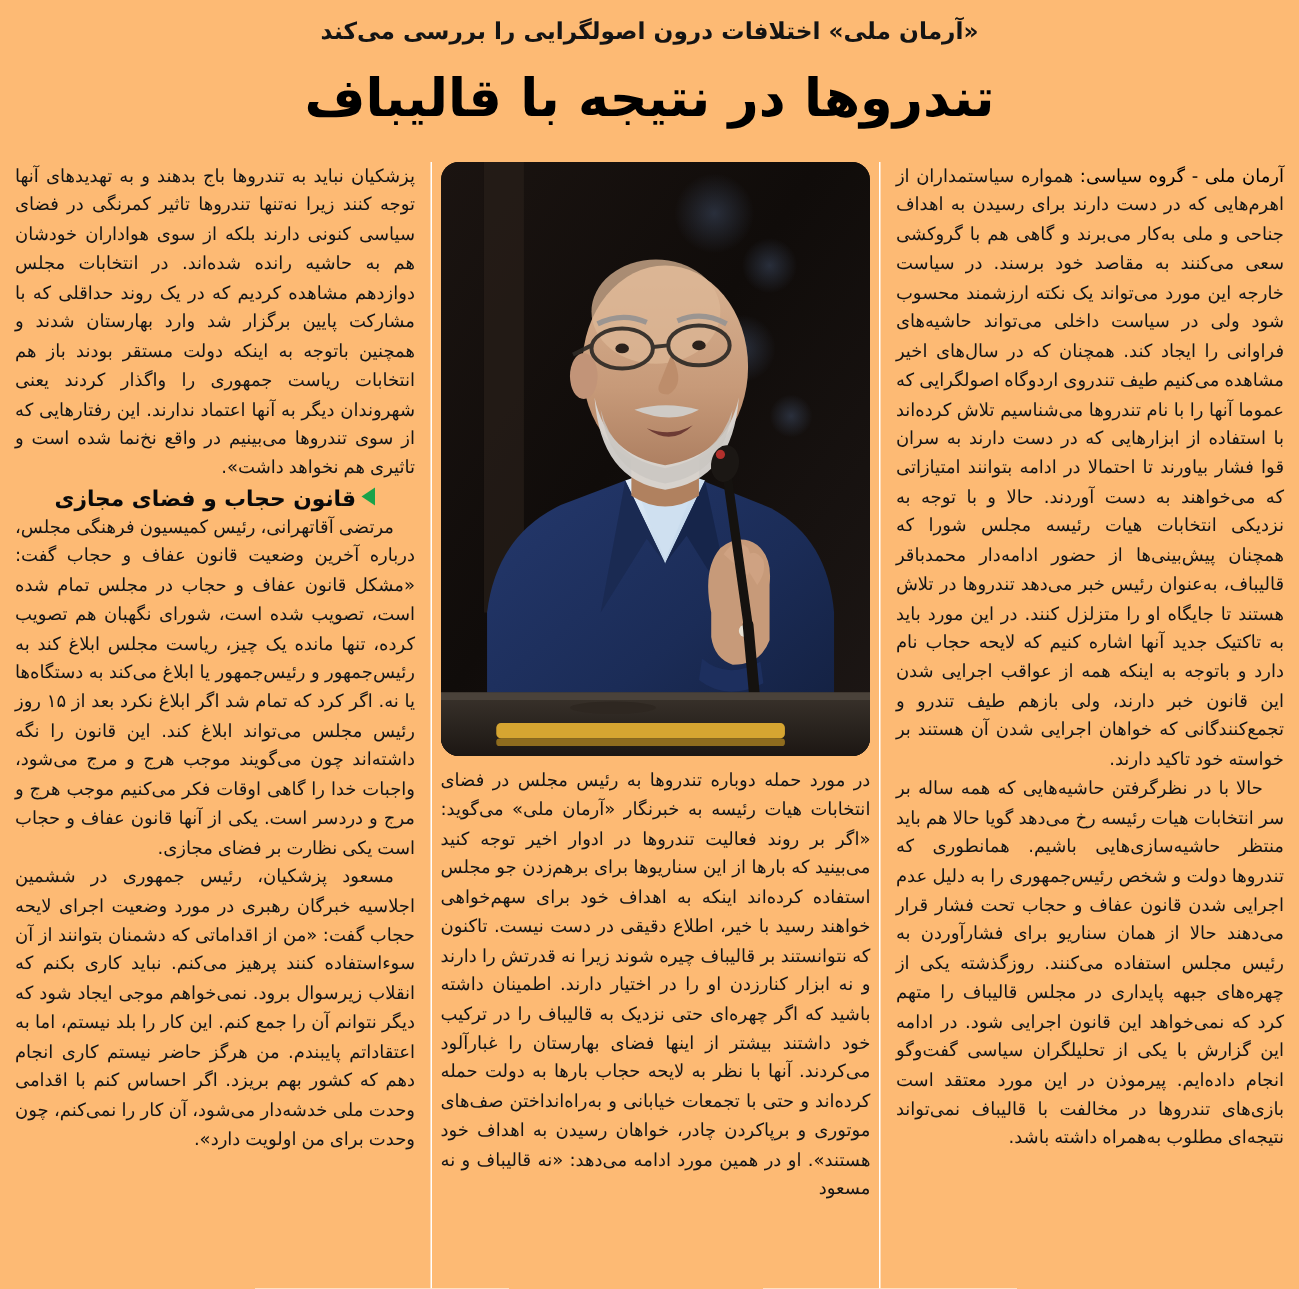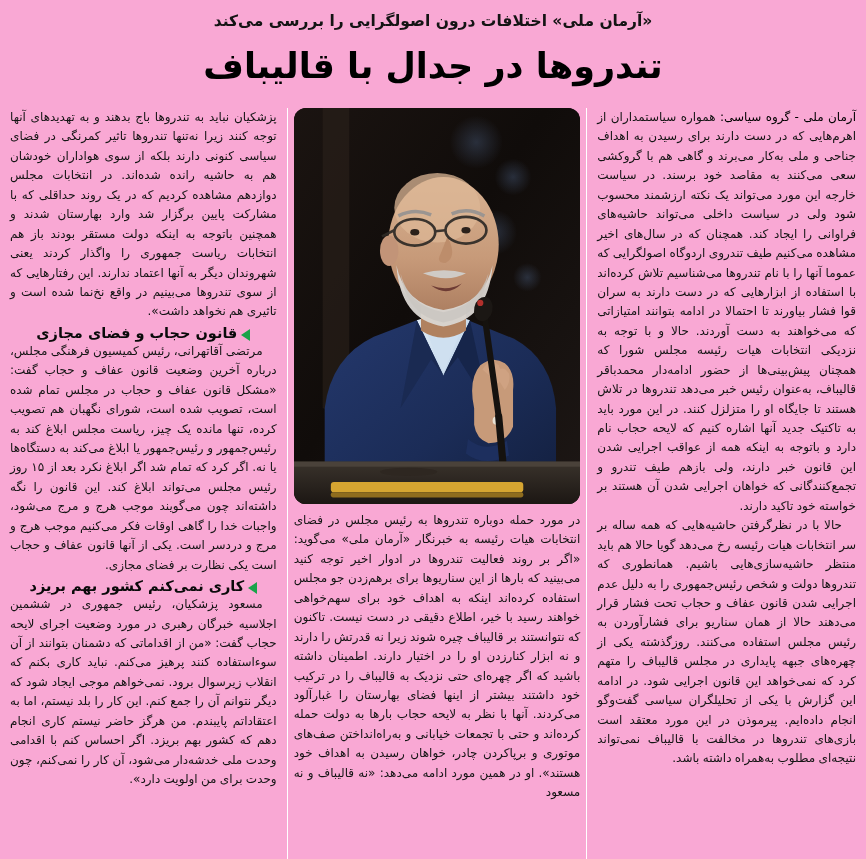--- a/index.html
+++ b/index.html
@@ -14,21 +14,21 @@
     overflow: hidden;
     font-family: "DejaVu Sans", "Liberation Sans", sans-serif;
     color: #111111;
     direction: rtl;
   }
 
   .page {
     position: relative;
     width: 866px;
     height: 859px;
-    background: #f9a8d4;
+    background: #fdba74;
     box-sizing: border-box;
   }
 
   
   .masthead {
     padding: 10px 14px 0 14px;
     text-align: center;
   }
   .kicker {
     font-size: 15.5px;
@@ -110,21 +110,21 @@
     display: flex;
     flex-direction: row;
     align-items: center;
     justify-content: flex-start;
     gap: 3px;
     margin: 3px 0 1px 0;
     direction: rtl;
   }
   .subhead-inner {
     display: inline-flex;
-    align-items: flex-end;
+    align-items: flex-start;
     gap: 4px;
     margin-right: auto;
     margin-left: auto;
   }
   .arrow-icon {
     width: 0;
     height: 0;
     border-top: 6px solid transparent;
     border-bottom: 6px solid transparent;
     border-right: 9px solid #1aa34a;
@@ -155,21 +155,21 @@
   }
   .photo svg { display: block; width: 100%; height: 100%; }
 </style>
 </head>
 <body>
 
 <div class="page">
 
   <div class="masthead">
     <div class="kicker">«آرمان ملی» اختلافات درون اصولگرایی را بررسی می‌کند</div>
-    <h1 class="headline">تندروها در جدال با قالیباف</h1>
+    <h1 class="headline">تندروها در نتیجه با قالیباف</h1>
   </div>
 
   <div class="columns">
 
     <div class="col col-right">
       <p class="body"><span class="lead-label">آرمان ملی - گروه سیاسی:</span> <span>همواره سیاستمداران از اهرم‌هایی که در دست دارند برای رسیدن به اهداف جناحی و ملی به‌کار می‌برند و گاهی هم با گروکشی سعی می‌کنند به مقاصد خود برسند. در سیاست خارجه این مورد می‌تواند یک نکته ارزشمند محسوب شود ولی در سیاست داخلی می‌تواند حاشیه‌های فراوانی را ایجاد کند. همچنان که در سال‌های اخیر مشاهده می‌کنیم طیف تندروی اردوگاه اصولگرایی که عموما آنها را با نام تندروها می‌شناسیم تلاش کرده‌اند با استفاده از ابزارهایی که در دست دارند به سران قوا فشار بیاورند تا احتمالا در ادامه بتوانند امتیازاتی که می‌خواهند به دست آوردند. حالا و با توجه به نزدیکی انتخابات هیات رئیسه مجلس شورا که همچنان پیش‌بینی‌ها از حضور ادامه‌دار محمدباقر قالیباف، به‌عنوان رئیس خبر می‌دهد تندروها در تلاش هستند تا جایگاه او را متزلزل کنند. در این مورد باید به تاکتیک جدید آنها اشاره کنیم که لایحه حجاب نام دارد و باتوجه به اینکه همه از عواقب اجرایی شدن این قانون خبر دارند، ولی بازهم طیف تندرو و تجمع‌کنندگانی که خواهان اجرایی شدن آن هستند بر خواسته خود تاکید دارند.</span></p>
       <p class="body indent">حالا با در نظرگرفتن حاشیه‌هایی که همه ساله بر سر انتخابات هیات رئیسه رخ می‌دهد گویا حالا هم باید منتظر حاشیه‌سازی‌هایی باشیم. همانطوری که تندروها دولت و شخص رئیس‌جمهوری را به دلیل عدم اجرایی شدن قانون عفاف و حجاب تحت فشار قرار می‌دهند حالا از همان سناریو برای فشارآوردن به رئیس مجلس استفاده می‌کنند. روزگذشته یکی از چهره‌های جبهه پایداری در مجلس قالیباف را متهم کرد که نمی‌خواهد این قانون اجرایی شود. در ادامه این گزارش با یکی از تحلیلگران سیاسی گفت‌وگو انجام داده‌ایم. پیرموذن در این مورد معتقد است بازی‌های تندروها در مخالفت با قالیباف نمی‌تواند نتیجه‌ای مطلوب به‌همراه داشته باشد.</p>
 
     </div>
 
@@ -288,24 +288,18 @@
 
       <div class="subhead">
         <span class="subhead-inner">
           <span class="arrow-icon"></span>
           <span class="subhead-text">قانون حجاب و فضای مجازی</span>
         </span>
       </div>
 
       <p class="body indent">مرتضی آقاتهرانی، رئیس کمیسیون فرهنگی مجلس، درباره آخرین وضعیت قانون عفاف و حجاب گفت: «مشکل قانون عفاف و حجاب در مجلس تمام شده است، تصویب شده است، شورای نگهبان هم تصویب کرده، تنها مانده یک چیز، ریاست مجلس ابلاغ کند به رئیس‌جمهور و رئیس‌جمهور یا ابلاغ می‌کند به دستگاه‌ها یا نه. اگر کرد که تمام شد اگر ابلاغ نکرد بعد از ۱۵ روز رئیس مجلس می‌تواند ابلاغ کند. این قانون را نگه داشته‌اند چون می‌گویند موجب هرج و مرج می‌شود، واجبات خدا را گاهی اوقات فکر می‌کنیم موجب هرج و مرج و دردسر است. یکی از آنها قانون عفاف و حجاب است یکی نظارت بر فضای مجازی.</p>
 
-      <div class="subhead">
-        <span class="subhead-inner">
-          <span class="arrow-icon"></span>
-          <span class="subhead-text">کاری نمی‌کنم کشور بهم بریزد</span>
-        </span>
-      </div>
 
       <p class="body indent">مسعود پزشکیان، رئیس جمهوری در ششمین اجلاسیه خبرگان رهبری در مورد وضعیت اجرای لایحه حجاب گفت: «من از اقداماتی که دشمنان بتوانند از آن سوءاستفاده کنند پرهیز می‌کنم. نباید کاری بکنم که انقلاب زیرسوال برود. نمی‌خواهم موجی ایجاد شود که دیگر نتوانم آن را جمع کنم. این کار را بلد نیستم، اما به اعتقاداتم پایبندم. من هرگز حاضر نیستم کاری انجام دهم که کشور بهم بریزد. اگر احساس کنم با اقدامی وحدت ملی خدشه‌دار می‌شود، آن کار را نمی‌کنم، چون وحدت برای من اولویت دارد».</p>
     </div>
 
   </div>
 </div>
 
 </body></html>

